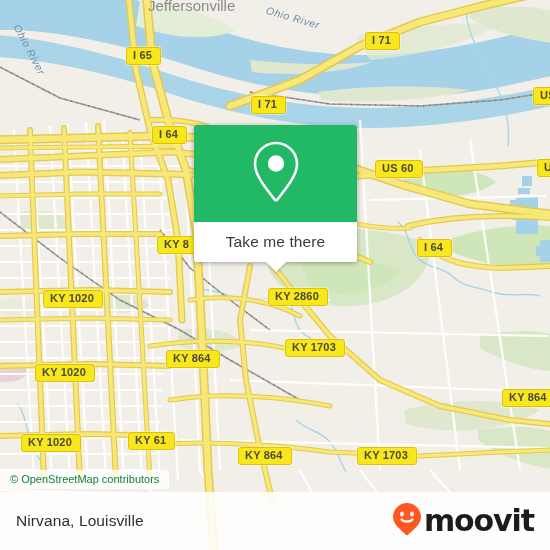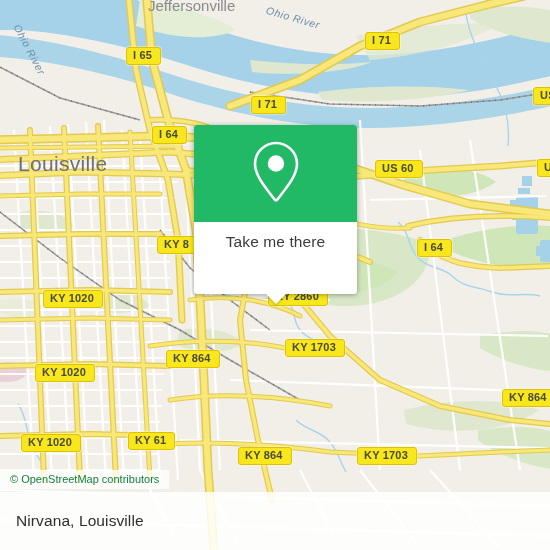--- a/index.html
+++ b/index.html
@@ -19,21 +19,21 @@
   .water-label{font-size:10.5px;color:#6c8fab;font-style:italic;letter-spacing:.6px;}
 
   
   .shield{position:absolute;background:#f8e71c;border:1.6px solid #e0c000;
           border-radius:3px;color:#4a4a38;font-size:11px;font-weight:bold;
           padding:2px 8px 3px 6px;line-height:11px;white-space:nowrap;
           font-family:"Liberation Sans",sans-serif;letter-spacing:.2px;
           box-shadow:0 0 0 1px rgba(255,255,255,.35);}
 
   
-  #callout{position:absolute;left:194px;top:125px;width:163px;height:169px;
+  #callout{position:absolute;left:194px;top:125px;width:163px;height:137px;
            border-radius:3px;box-shadow:0 1px 5px rgba(0,0,0,.34);
            background:#fff;overflow:visible;}
   #callout-top{height:97px;background:#21b866;border-radius:3px 3px 0 0;
                display:flex;align-items:center;justify-content:center;}
   #callout-bottom{height:40px;background:#fff;border-radius:0 0 3px 3px;
                   display:flex;align-items:center;justify-content:center;}
   #callout-label{font-size:15.5px;color:#3b3b3b;font-family:"Liberation Sans",sans-serif;
                  letter-spacing:.1px;}
   #callout-tail{position:absolute;left:50%;margin-left:-10px;bottom:-10px;
                 width:0;height:0;border-left:10px solid transparent;
@@ -222,21 +222,20 @@
           <path d="M 30,130 L 44,480" stroke-width="3.6"></path>
           <path d="M 64,128 L 80,480" stroke-width="3.6"></path>
           <path d="M 98,126 L 116,480" stroke-width="3.6"></path>
           <path d="M 130,132 L 150,480" stroke-width="3"></path>
           <path d="M 0,148 L 180,146" stroke-width="3"></path>
         </g>
 
       </g>
     </svg>
 
-    <div class="mlabel place-major" style="left:18px;top:152px;">Louisville</div>
     <div class="mlabel place-minor" style="left:148px;top:-3px;">Jeffersonville</div>
 
     <div class="mlabel water-label" style="left:22px;top:22px;transform:rotate(62deg);transform-origin:left top;">Ohio River</div>
     <div class="mlabel water-label" style="left:268px;top:4px;transform:rotate(16deg);transform-origin:left top;">Ohio River</div>
 
     <div class="shield" style="left:126px;top:47px;">I 65</div>
     <div class="shield" style="left:365px;top:32px;">I 71</div>
     <div class="shield" style="left:533px;top:87px;">US</div>
     <div class="shield" style="left:251px;top:96px;">I 71</div>
     <div class="shield" style="left:152px;top:126px;">I 64</div>
@@ -269,15 +268,27 @@
     <div id="callout-bottom">
       <span id="callout-label">Take me there</span>
     </div>
     <div id="callout-tail"></div>
   </div>
 
   <div id="attribution">© OpenStreetMap contributors</div>
 
   <div id="footer">
     <span id="footer-title">Nirvana, Louisville</span>
+    <span id="brand">
+      <span>
+        <svg width="30" height="34" viewBox="0 0 30 34" aria-hidden="true">
+          <path d="M15 1 C7.3 1 1 7.3 1 15 C1 23 10 28.5 13.6 32.6 C14.3 33.4 15.7 33.4 16.4 32.6
+                   C20 28.5 29 23 29 15 C29 7.3 22.7 1 15 1 Z" fill="#ff5722"></path>
+          <ellipse cx="10" cy="12" rx="1.9" ry="2.6" fill="#ffffff"></ellipse>
+          <ellipse cx="20" cy="12" rx="1.9" ry="2.6" fill="#ffffff"></ellipse>
+          <path d="M 9.5 17.4 C 11.6 20.4 18.4 20.4 20.5 17.4" fill="none" stroke="#ffffff" stroke-width="2.1" stroke-linecap="round"></path>
+        </svg>
+      </span>
+      <span id="brand-word">moovit</span>
+    </span>
   </div>
 
 </div>
 
 </body></html>

